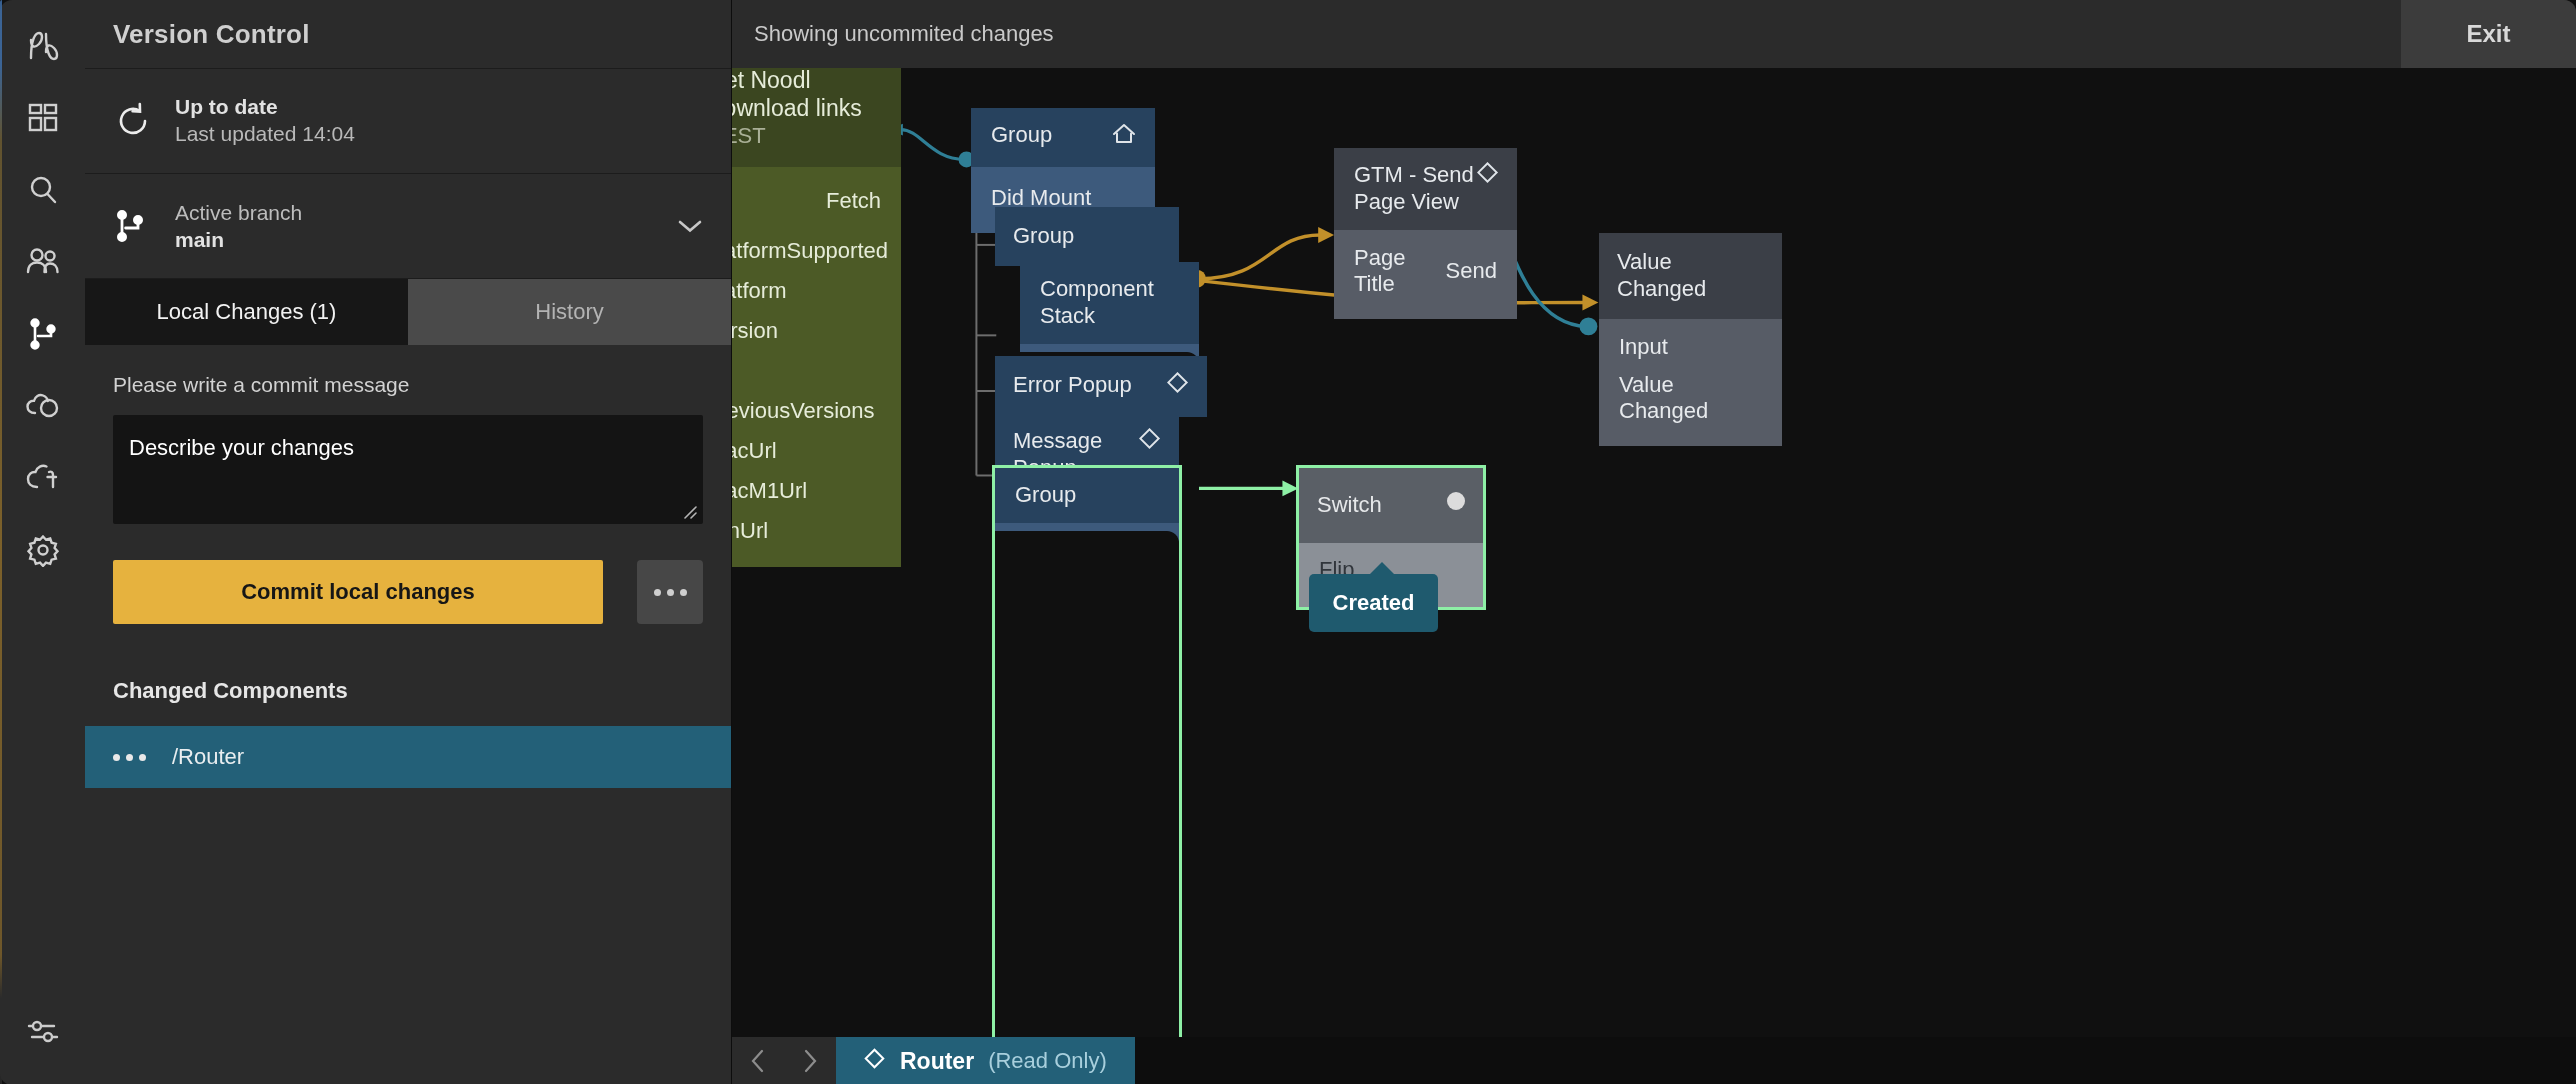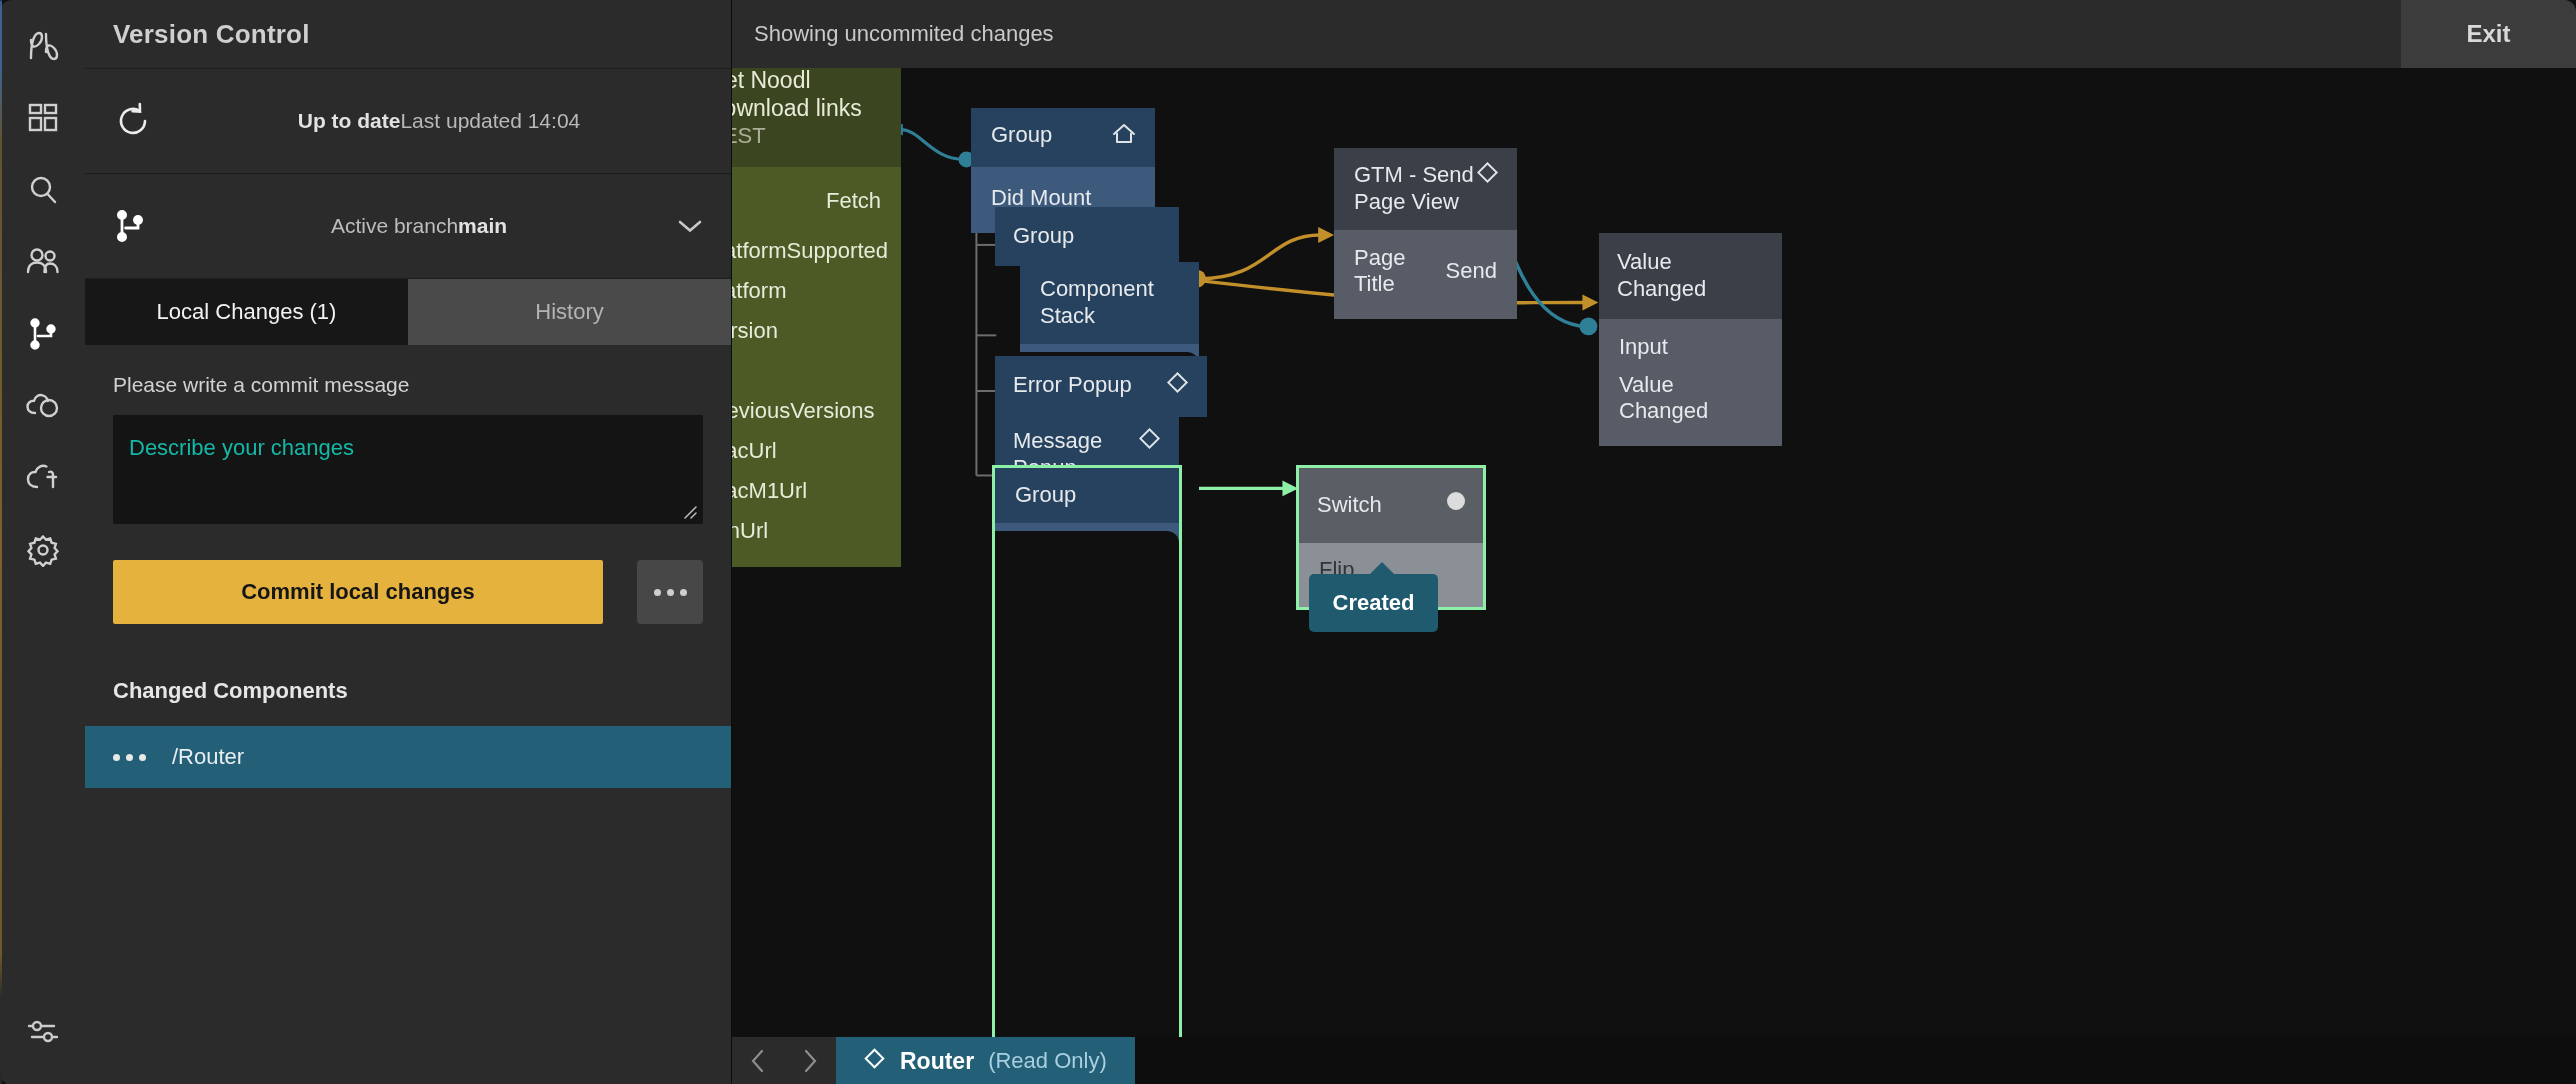--- a/index.html
+++ b/index.html
@@ -42,21 +42,21 @@
     height:68px;flex:0 0 68px;display:flex;align-items:center;
     padding-left:28px;border-bottom:1px solid #1c1c1c;
   }
   .vc-title{font-size:26px;font-weight:bold;color:#cfcfcf;letter-spacing:0.2px;}
 
   .vc-row{
     display:flex;align-items:center;padding:0 28px;height:104px;flex:0 0 104px;
     border-bottom:1px solid #1c1c1c;cursor:pointer;
   }
   .vc-row .ic{width:62px;flex:0 0 62px;display:flex;align-items:center;}
-  .vc-row .txt{display:flex;justify-content:center;flex:1 1 auto;}
+  .vc-row .txt{display:flex;flex-direction:column;justify-content:space-between;flex:1 1 auto;}
   .vc-line1{font-size:21px;font-weight:bold;color:#e2e2e2;line-height:1.3;}
   .vc-line2{font-size:21px;color:#b9b9b9;line-height:1.35;}
   .vc-line-sub{font-size:21px;color:#bdbdbd;line-height:1.3;}
   .chev{width:40px;flex:0 0 40px;display:flex;align-items:center;justify-content:flex-end;}
 
   
   .tabs{display:flex;height:66px;flex:0 0 66px;}
   .tab{
     flex:1 1 50%;display:flex;align-items:center;justify-content:center;
     font-size:22px;cursor:pointer;
@@ -65,21 +65,21 @@
   .tab.inactive{background:#4a4a4a;color:#b3b3b3;}
 
   
   .commit{padding:28px 28px 0 28px;}
   .commit-label{font-size:21px;color:#d2d2d2;margin-bottom:18px;}
   .commit-box{
     position:relative;width:100%;height:109px;background:#141414;
     border:none;border-radius:2px;box-sizing:border-box;
   }
   .commit-ph{
-    position:absolute;left:16px;top:20px;font-size:22px;color:#14b8a6;
+    position:absolute;left:16px;top:20px;font-size:22px;color:#ffffff;
   }
   .resize-grip{
     position:absolute;right:6px;bottom:5px;width:16px;height:16px;
   }
   .commit-actions{display:flex;margin-top:36px;gap:34px;}
   .btn-commit{
     flex:1 1 auto;height:64px;background:#e6b23e;color:#161616;
     font-size:22px;font-weight:bold;display:flex;align-items:center;justify-content:center;
     border:none;border-radius:2px;cursor:pointer;
     font-family:"Liberation Sans",sans-serif;

